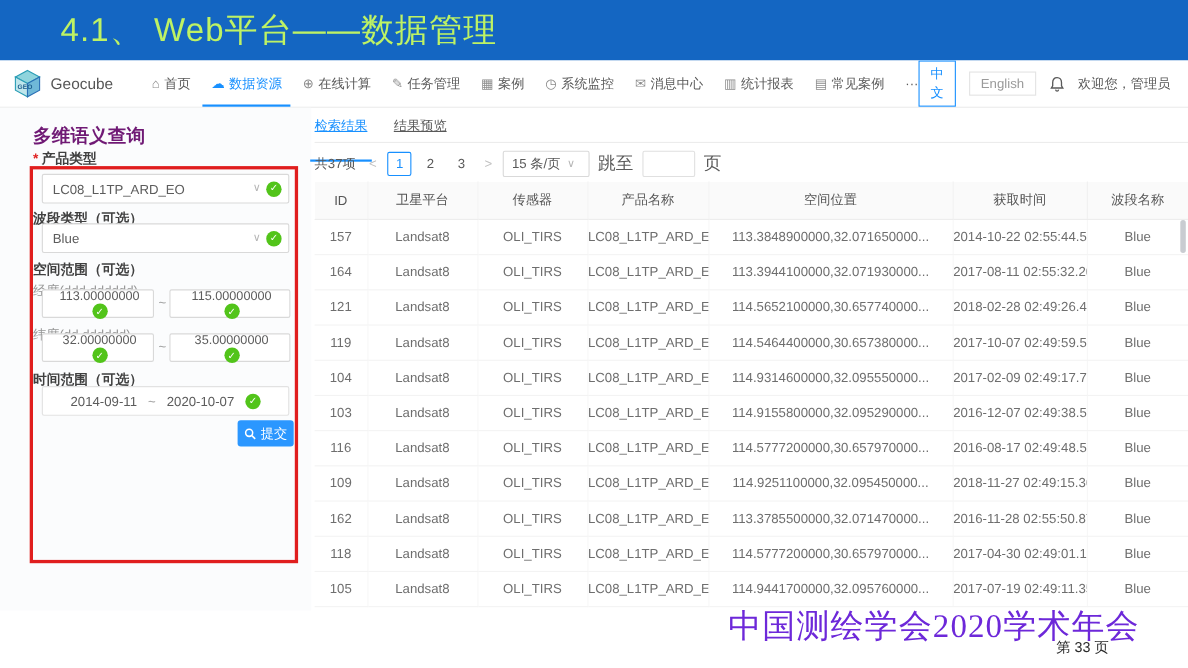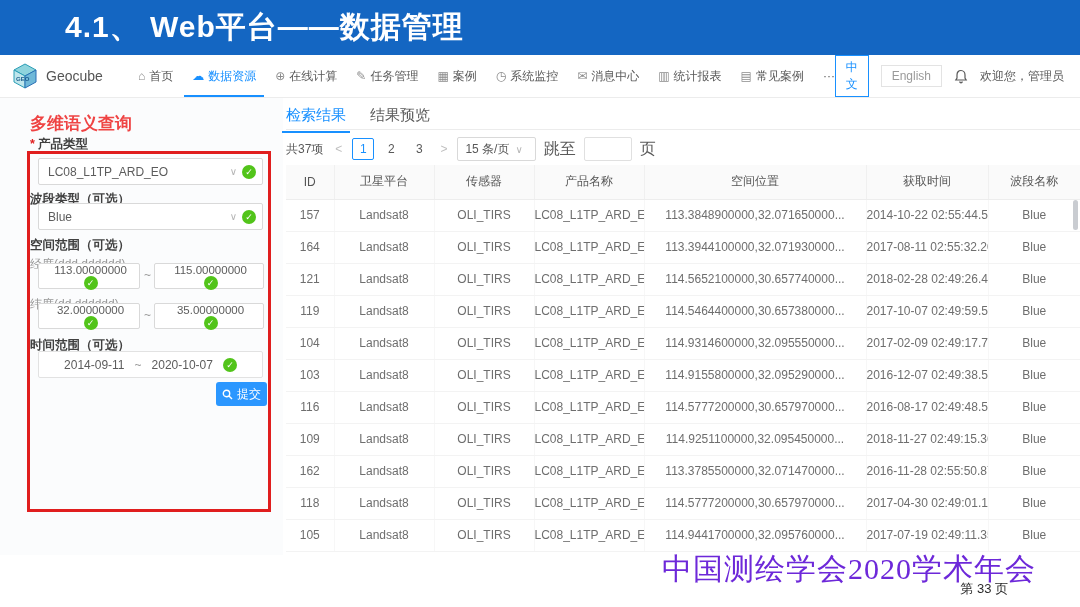--- a/index.html
+++ b/index.html
@@ -2,21 +2,21 @@
 <html><head>
 <meta charset="utf-8">
 <style>
   * { margin:0; padding:0; box-sizing:border-box; }
   html,body { width:1080px; height:607px; background:#fff; overflow:hidden; }
   body { font-family:"Liberation Sans","DejaVu Sans",sans-serif; }
   .slide { position:relative; width:1080px; height:607px; background:#fff; }
 
   
   .titlebar { position:absolute; top:0; left:0; width:1080px; height:55px; background:#1466c2; }
-  .titlebar .t { position:absolute; left:65px; top:7px; font-size:30px; font-weight:bold; color:#ffffff; letter-spacing:1px; }
+  .titlebar .t { position:absolute; left:55px; top:7px; font-size:30px; font-weight:normal; color:#bef264; letter-spacing:1px; }
 
   
   .navbar { position:absolute; top:55px; left:0; width:1080px; height:43px; background:#fff;
             border-bottom:1px solid #ececec; display:flex; align-items:center; padding:0 16px 0 10px; }
   .brand { display:flex; align-items:center; gap:6px; width:118px; flex:0 0 auto; }
   .brand svg { display:block; }
   .brand .bname { font-size:14px; color:#555; }
   .nav-items { display:flex; align-items:center; gap:19px; margin-left:10px; flex:0 0 auto; }
   .nav-item { position:relative; display:flex; align-items:center; gap:4px; font-size:12px; color:#595959;
               height:42px; cursor:pointer; white-space:nowrap; }
@@ -25,21 +25,21 @@
   .nav-item.active .ic { color:#1890ff; }
   .nav-item.active::after { content:""; position:absolute; left:-8px; right:-8px; bottom:0; height:2px; background:#1890ff; }
   .nav-right { margin-left:auto; display:flex; align-items:center; gap:12px; }
   .lang-zh { border:1px solid #1890ff; color:#1890ff; background:#fff; font-size:12px; padding:3px 8px; cursor:pointer; }
   .lang-en { border:1px solid #e3e3e3; color:#9a9a9a; background:#fff; font-size:12px; padding:3px 10px; cursor:pointer; }
   .bell { color:#595959; cursor:pointer; display:flex; align-items:center; }
   .welcome { font-size:12px; color:#595959; white-space:nowrap; }
 
   
   .query-panel { position:absolute; top:98px; left:0; width:283px; height:457px; background:#fbfcfd; }
-  .qp-title { position:absolute; left:30px; top:112px; font-size:17px; font-weight:bold; color:#ef4444; }
+  .qp-title { position:absolute; left:30px; top:112px; font-size:17px; font-weight:bold; color:#701a75; }
   .qlabel { position:absolute; left:30px; font-size:12.5px; font-weight:600; color:#404040; }
   .qlabel .req { color:#e02020; margin-right:3px; font-weight:bold; }
   .qsub { position:absolute; left:30px; font-size:12px; color:#979797; }
   .selectbox { position:absolute; left:38px; width:225px; height:27px; background:#fff; border:1px solid #d9d9d9;
                border-radius:2px; display:flex; align-items:center; padding:0 6px 0 9px; cursor:pointer; }
   .selectbox .val { flex:1; font-size:12px; color:#5c5c5c; }
   .chev { font-size:10px; color:#b5b5b5; margin-right:5px; }
   .okc { width:14px; height:14px; border-radius:50%; background:#52c41a; color:#fff; font-size:9px;
          display:flex; align-items:center; justify-content:center; flex:0 0 auto; }
   .numinput { position:absolute; height:26px; background:#fff; border:1px solid #d9d9d9; border-radius:2px;
@@ -51,21 +51,21 @@
   .datebox .dval { font-size:12px; color:#5c5c5c; }
   .datebox .dsep { font-size:12px; color:#9a9a9a; }
   .submit-btn { position:absolute; left:216px; top:382px; width:51px; height:24px; background:#2b97ff; border:none;
                 border-radius:3px; color:#fff; font-size:12px; display:flex; align-items:center; justify-content:center;
                 gap:4px; cursor:pointer; }
   .redbox { position:absolute; left:27px; top:151px; width:244px; height:361px; border:3px solid #e01e1e; pointer-events:none; }
   .annotation { position:absolute; left:55px; top:515px; font-size:23px; font-weight:800; color:#0d0d0d; letter-spacing:2px; }
 
   
   .tabs { position:absolute; left:286px; top:106px; display:flex; gap:24px; }
-  .tab { font-size:15px; color:#595959; padding-bottom:8px; position:relative; cursor:pointer; white-space:nowrap; }
+  .tab { font-size:12px; color:#595959; padding-bottom:24px; position:relative; cursor:pointer; white-space:nowrap;text-decoration:underline; }
   .tab.active { color:#1890ff; }
   .tab.active::after { content:""; position:absolute; left:-4px; right:-4px; bottom:0; height:2px; background:#1890ff; }
   .tabs-divider { position:absolute; left:286px; top:129px; width:794px; height:1px; background:#ececec; }
 
   .pagination { position:absolute; left:286px; top:137px; display:flex; align-items:center; gap:8px; }
   .pg-total { font-size:12px; color:#595959; margin-right:2px; }
   .pg-arrow { font-size:12px; color:#bfbfbf; cursor:pointer; padding:0 2px; }
   .pg-page { min-width:22px; height:22px; display:flex; align-items:center; justify-content:center;
              font-size:12px; color:#595959; cursor:pointer; border-radius:2px; }
   .pg-page.active { border:1px solid #1890ff; color:#1890ff; background:#fff; }

